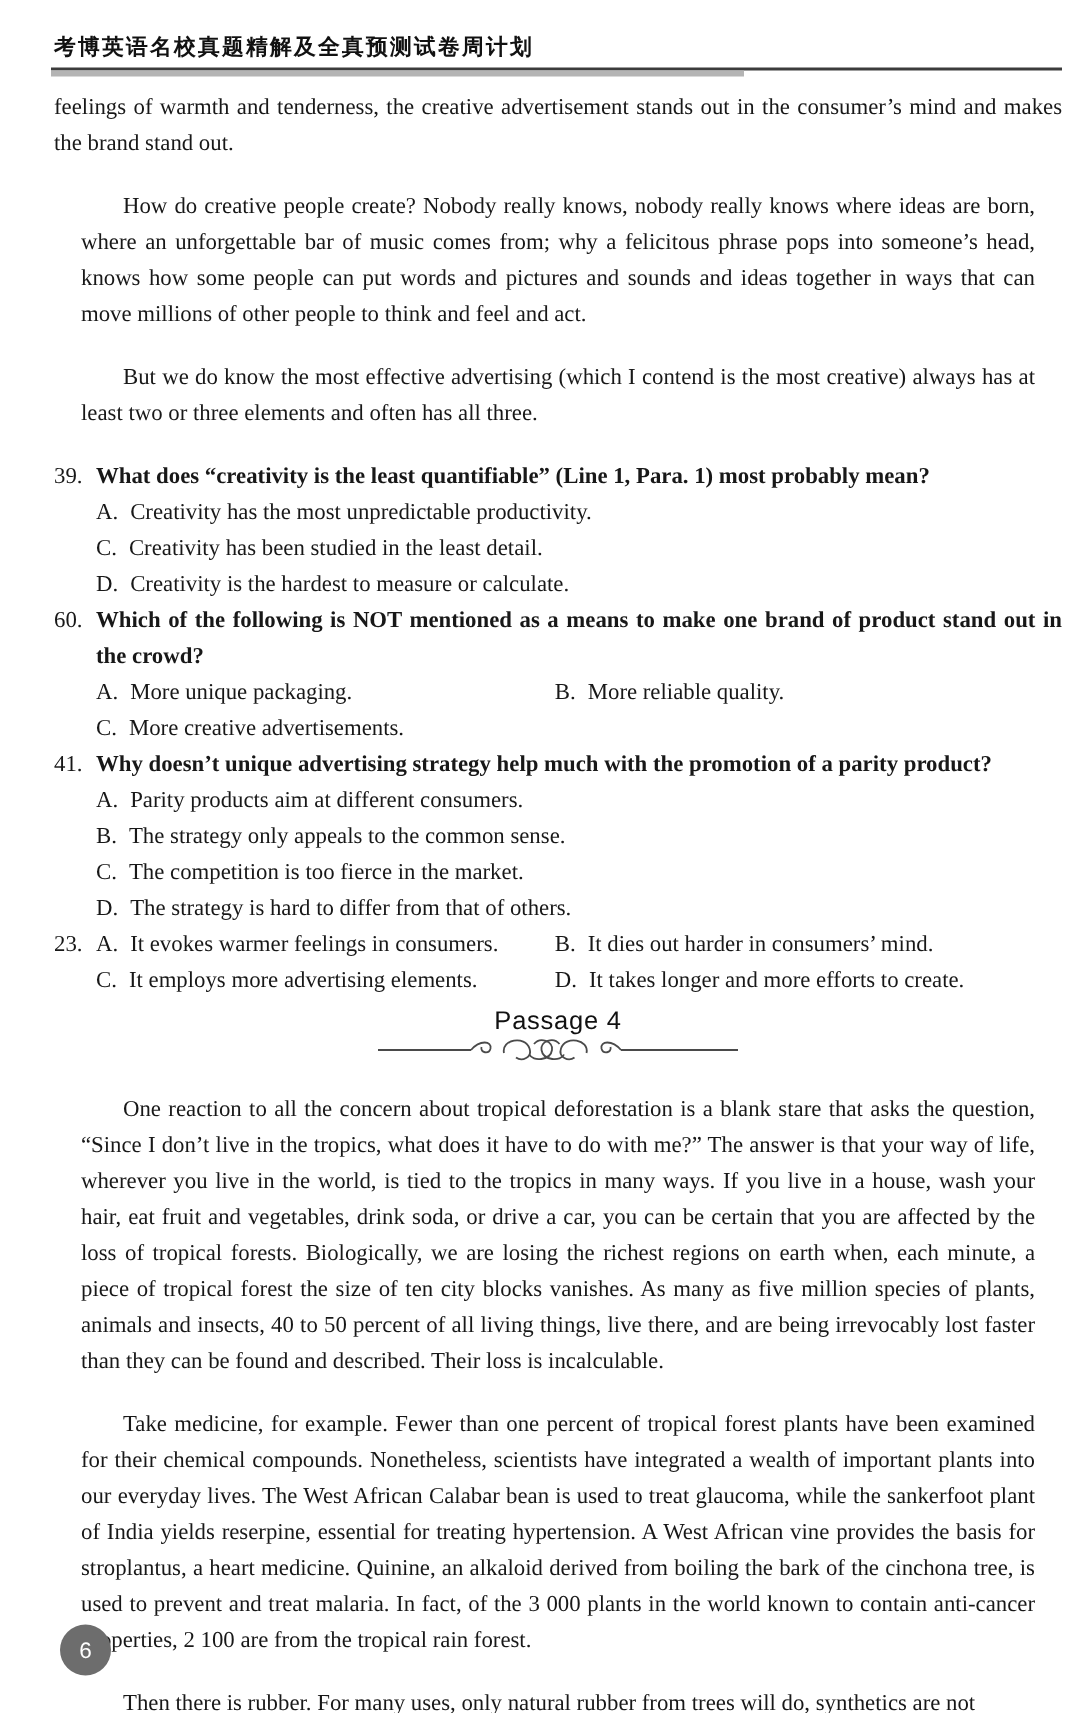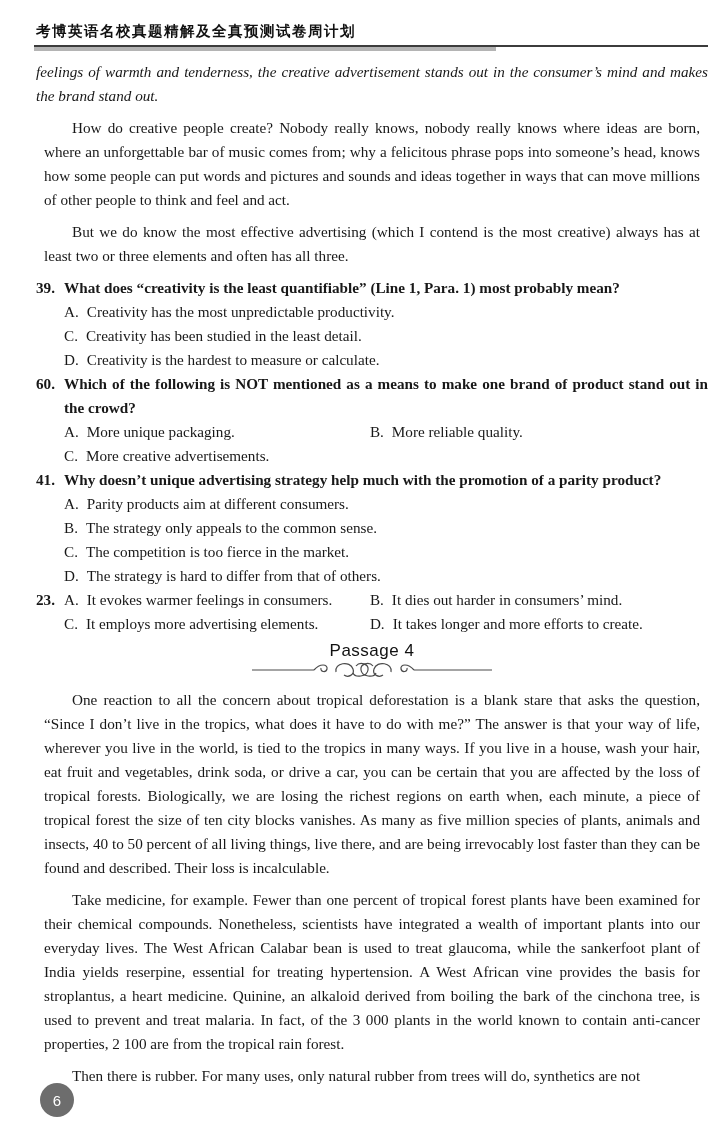--- a/index.html
+++ b/index.html
@@ -20,26 +20,26 @@
   }
   .header-rule { position:relative; margin-top:4px; height:7px; }
   .header-rule .thin  { position:absolute; top:0; left:-2px; right:0; height:1.6px; background:#3c3c3c; }
   .header-rule .thick { position:absolute; top:1.6px; left:-2px; width:462px; height:4.5px; background:#b4b4b4; }
 
   
   .content {
     position:absolute; top:60px; left:36px; width:672px;
     font-size:15.2px; line-height:24px; text-align:justify;
   }
-  p.cont { margin:0;font-style:italic; }
-  p.ind  { margin:8px; text-indent:28px; }
+  p.cont { margin:0; }
+  p.ind  { margin:18px; text-indent:28px; }
 
   
   .question { position:relative; padding-left:28px; }
-  .qnum { position:absolute; left:0; top:0; font-weight:700; }
+  .qnum { position:absolute; left:0; top:0; font-weight:400; }
   .stem { font-weight:700;font-family:Liberation Serif, serif; }
   .option { }
   .opt-label { margin-right:8px; }
   .options .option { white-space:normal; }
   .options.two-col { display:grid; grid-template-columns:47.5% 52.5%; }
 
   
   .passage-head { text-align:center; margin:5px 0 3px 0; line-height:normal; }
   .passage-title {
     font-family:"Liberation Sans", sans-serif;

